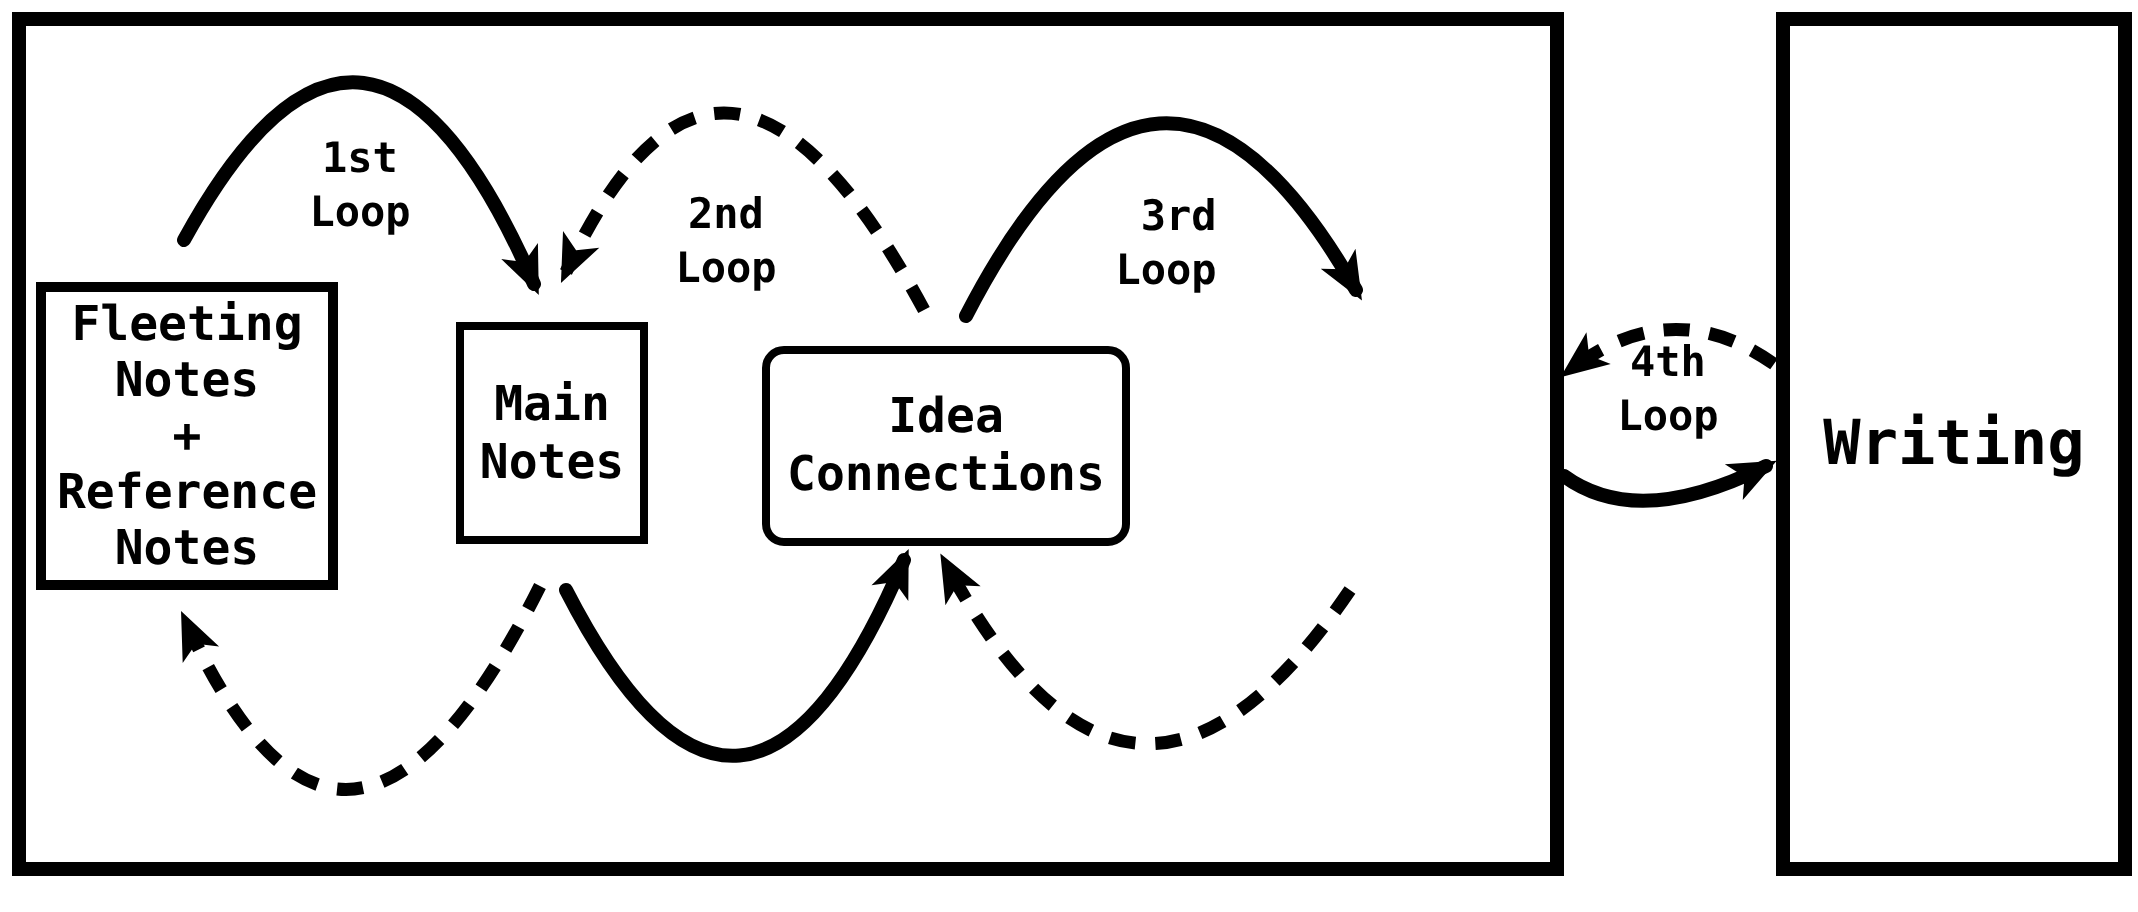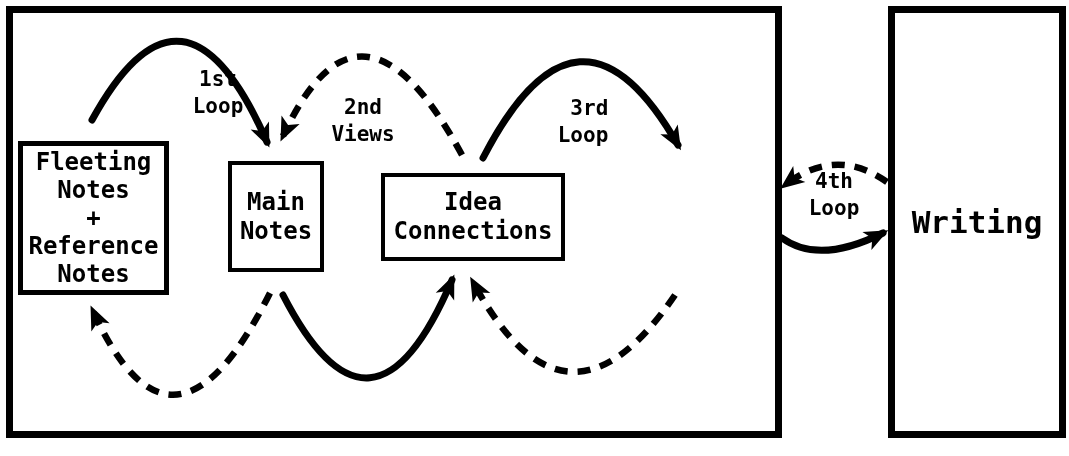--- a/index.html
+++ b/index.html
@@ -44,39 +44,39 @@
     left: 18px; top: 141px; width: 151px; height: 154px;
     border-width: 5px;
     font-size: 24px; line-height: 28px;
   }
   #main-box {
     left: 228px; top: 161px; width: 96px; height: 111px;
     border-width: 4px;
     font-size: 24px; line-height: 29px;
   }
   #idea-box {
-    left: 381px; top: 173px; width: 184px; height: 88px;
+    left: 381px; top: 173px; width: 184px; height: 100px;
     border-width: 4px;
-    font-size: 24px; line-height: 29px;
+    font-size: 24px; line-height: 29px; border-radius: 11px;
   }
   #high-box {
     left: 620px; top: 159px; width: 143px; height: 112px;
     border-width: 5px;
     font-size: 24px; line-height: 28px;
   }
   .loop-label {
     position: absolute;
     transform: translateX(-50%);
     text-align: center;
     font-weight: bold;
     font-size: 21px;
     line-height: 27px;
     white-space: pre-line;
   }
-  #loop1-label { left: 180px; top: 66px; margin-left: 38px; }
+  #loop1-label { left: 180px; top: 66px; }
   #loop2-label { left: 363px; top: 94px; }
   #loop3-label { left: 583px; top: 95px; text-align: right; }
   #loop4-label { left: 834px; top: 168px; }
   .arc-solid {
     fill: none;
     stroke: #000000;
     stroke-width: 7;
     stroke-linecap: round;
   }
   .arc-dashed {
@@ -132,19 +132,19 @@
   </div>
 
 
   <div id="writing-box" class="box">
     <span>Writing</span>
   </div>
 
   <div id="loop1-label" class="loop-label">1st
 Loop</div>
   <div id="loop2-label" class="loop-label">2nd
-Views</div>
+Loop</div>
   <div id="loop3-label" class="loop-label">3rd
 Loop</div>
   <div id="loop4-label" class="loop-label">4th
 Loop</div>
 
 </div>
 
 </body></html>

